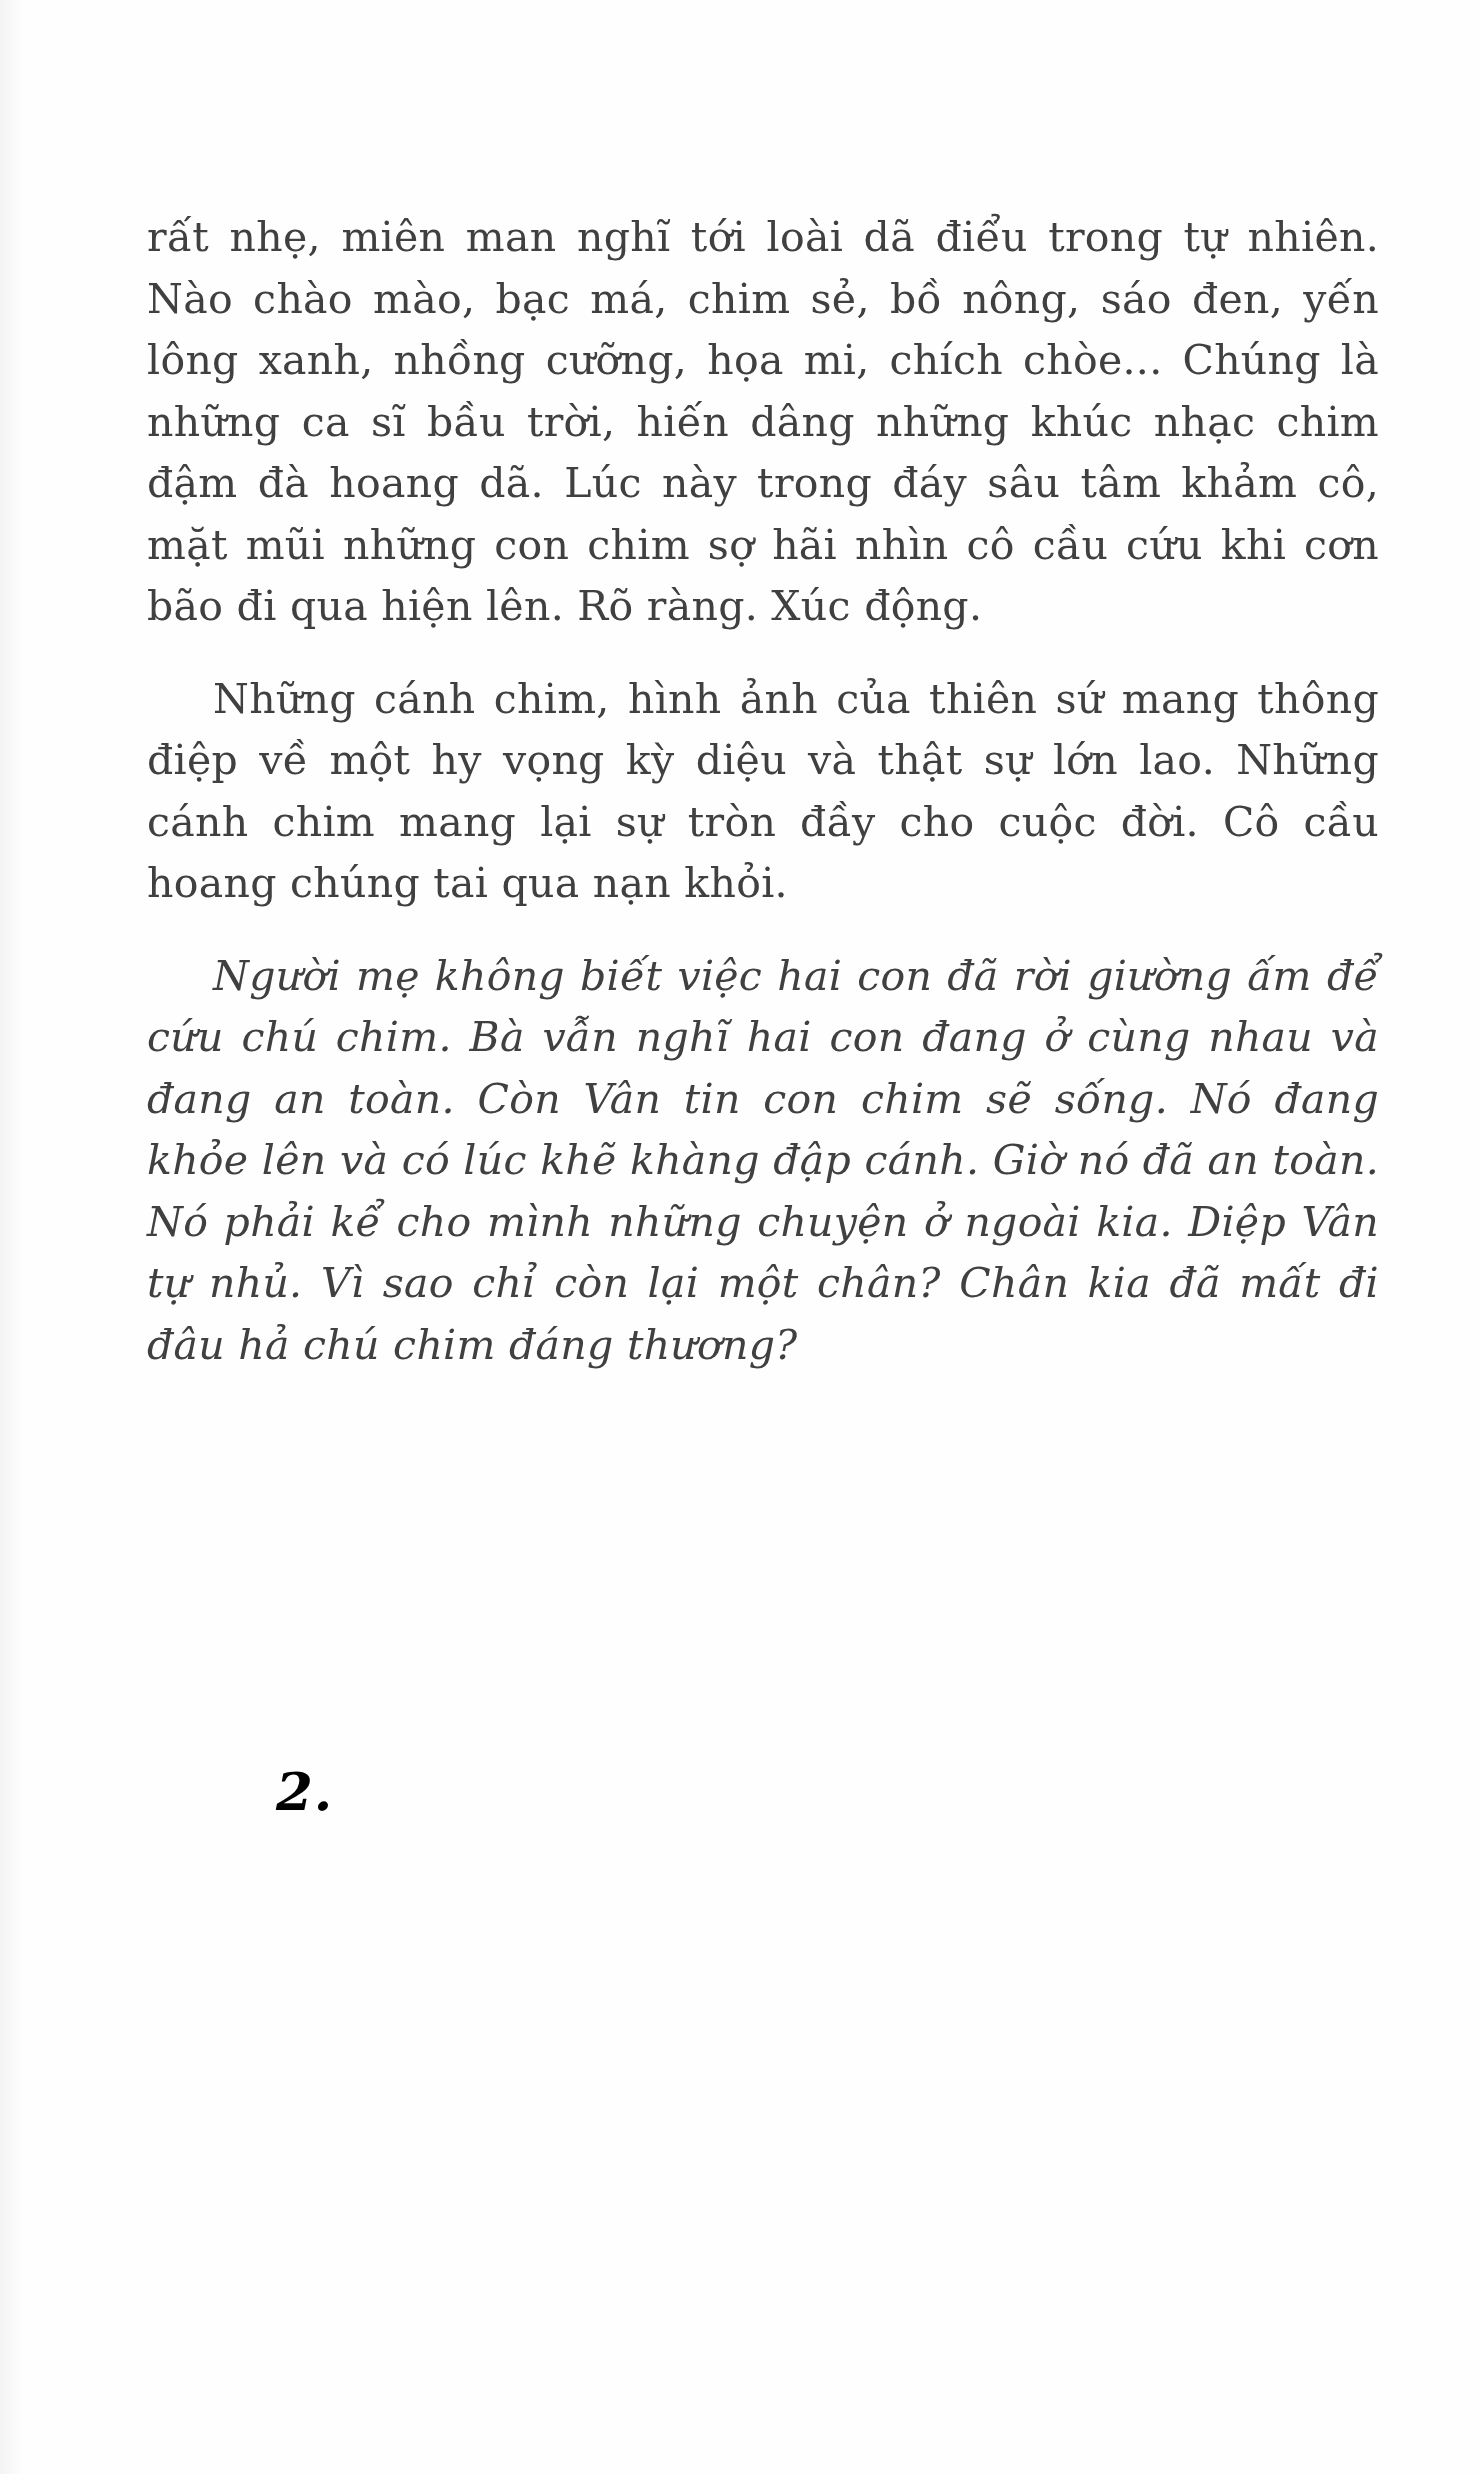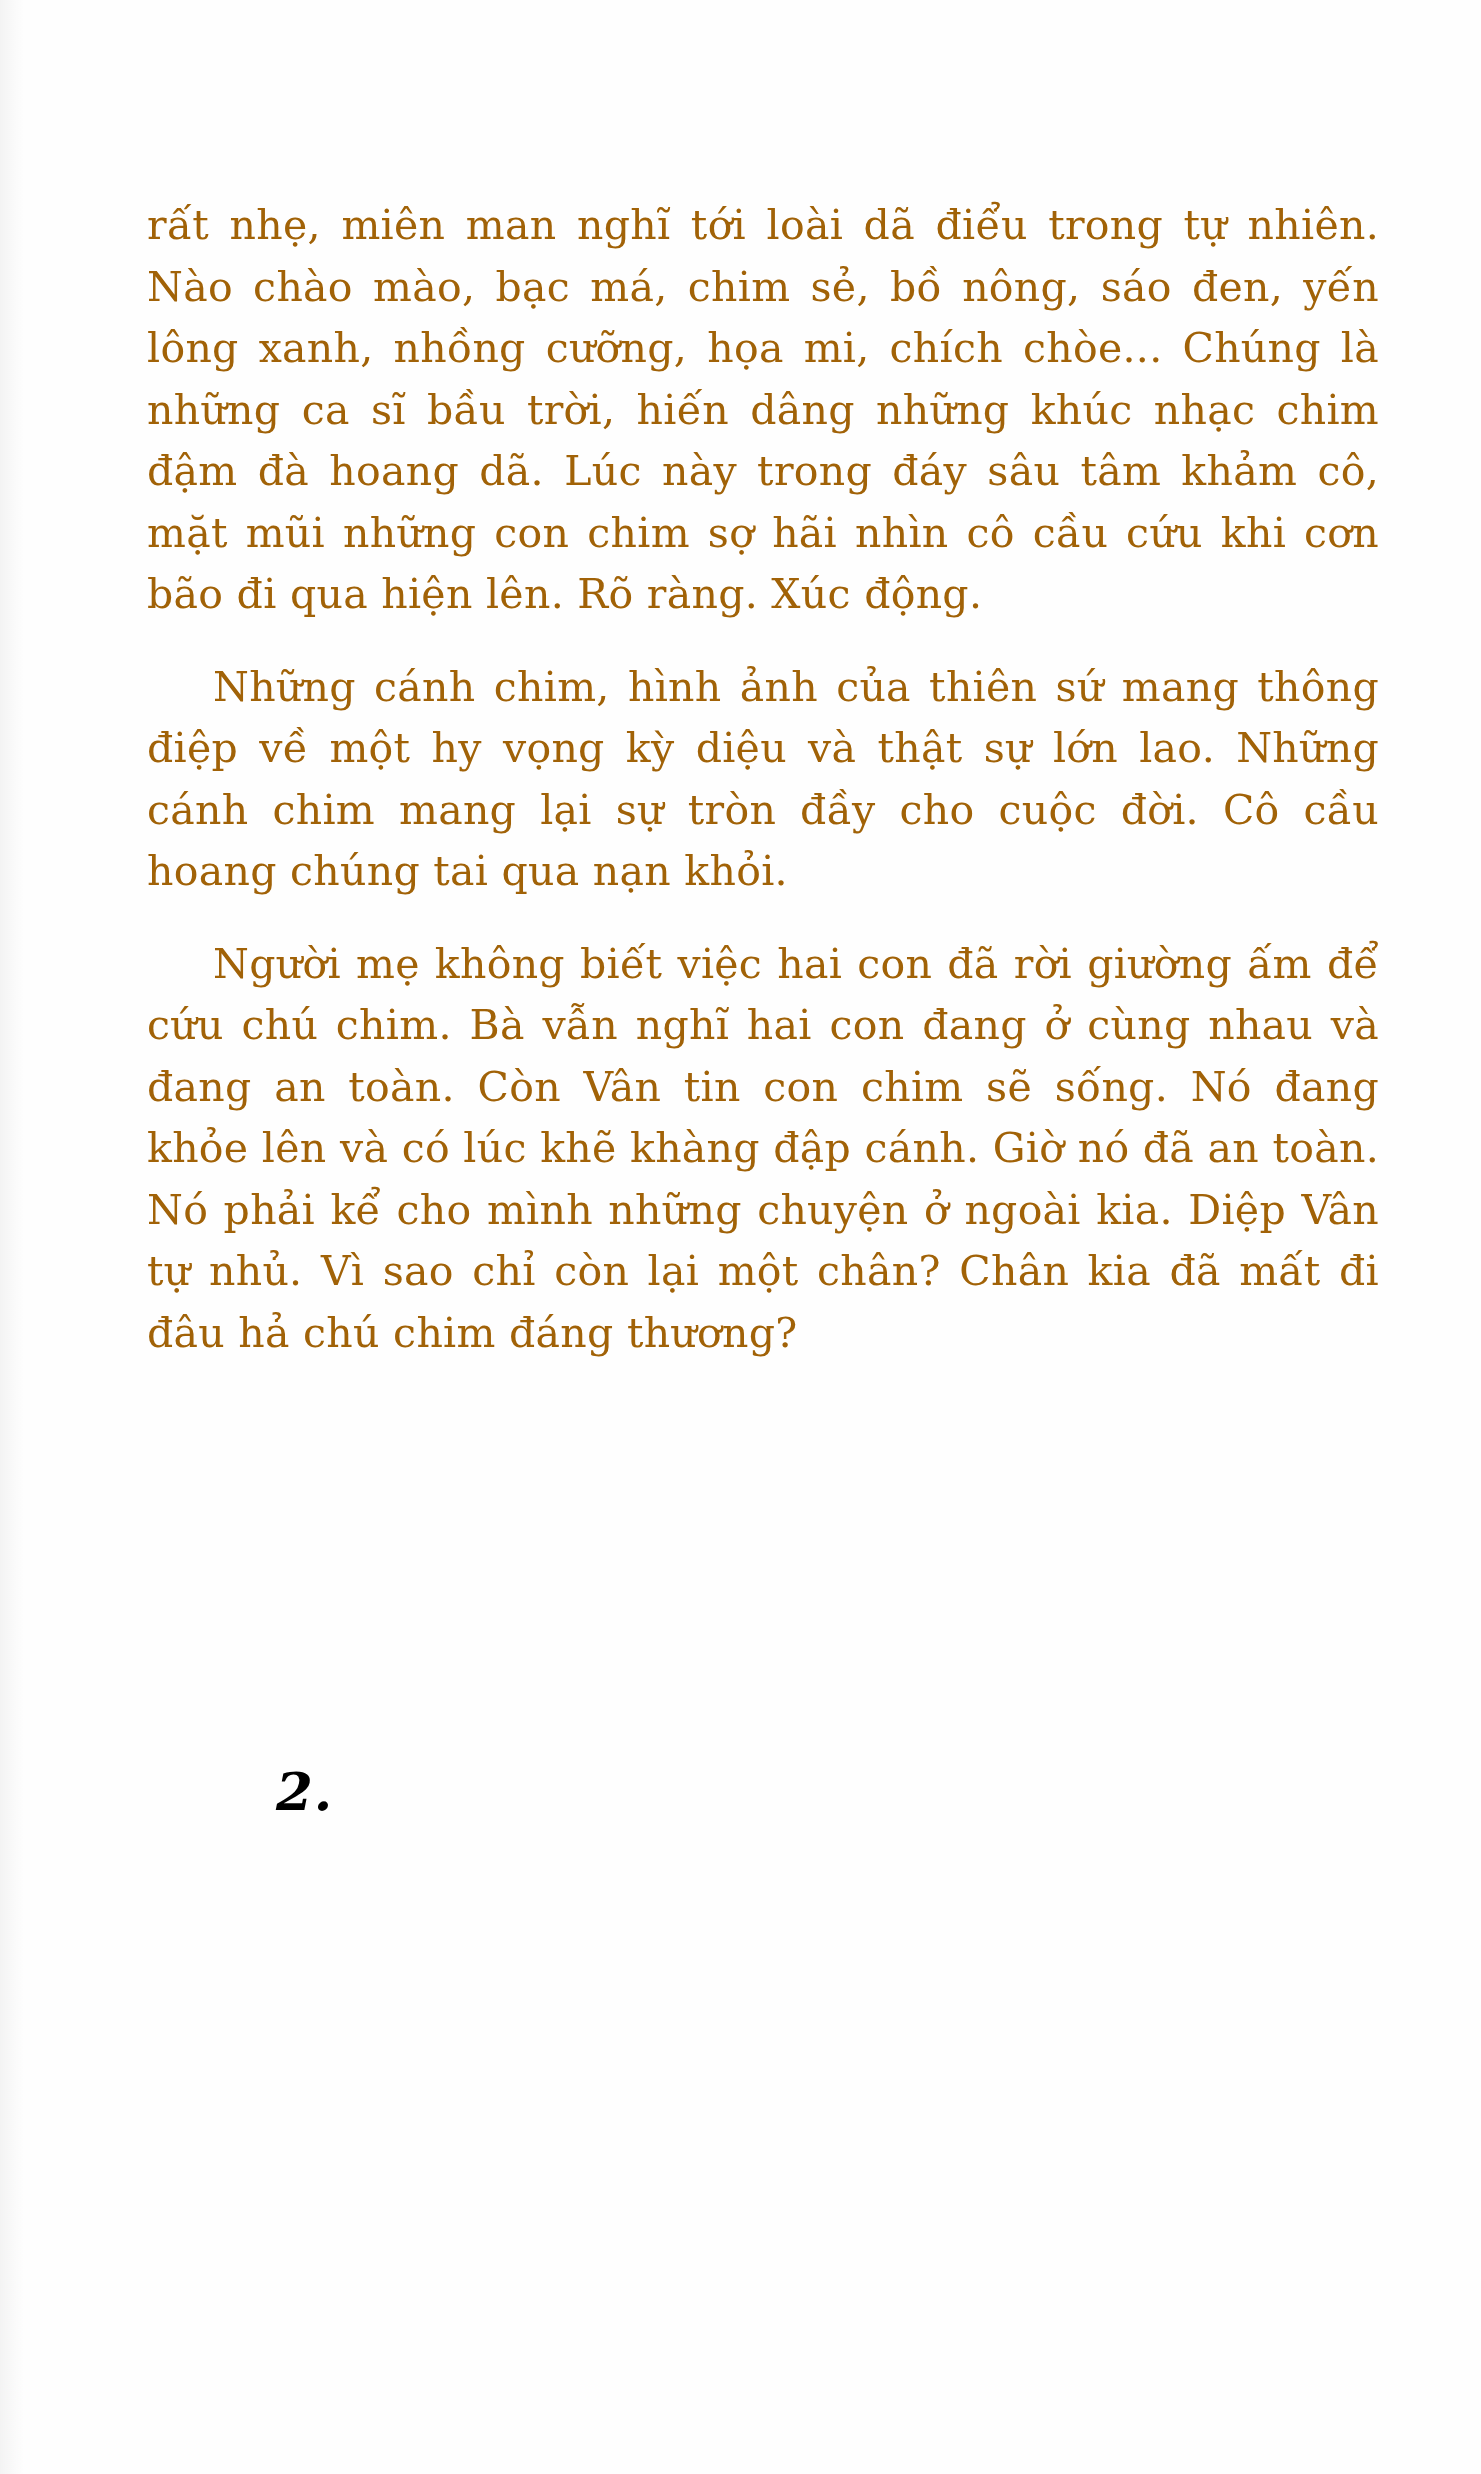--- a/index.html
+++ b/index.html
@@ -21,35 +21,36 @@
     width: 1482px;
     height: 2475px;
     background: #fefefe;
   }
   .text-block {
     position: absolute;
     left: 147px;
     width: 1232px;
   }
   p.para {
-    margin: 0 0 31px 0;
+    margin: 12px 0 31px 0;
     font-size: 41px;
     line-height: 1.50;
     text-align: justify;
     text-justify: inter-word;
     letter-spacing: 0.3px;
     font-family: "DejaVu Serif", serif;
     font-weight: 400;
-    color: #a16207;
+    color: #404040;
   }
   p.para.indent {
     text-indent: 66px;
   }
   p.para:last-child {
     margin-bottom: 0;
+    font-style: italic;
   }
   .section-number {
     position: absolute;
     left: 276px;
     top: 1760px;
     font-size: 53px;
     font-weight: 700;
     font-style: italic;
     font-family: "DejaVu Serif", serif;
     color: #000000;

